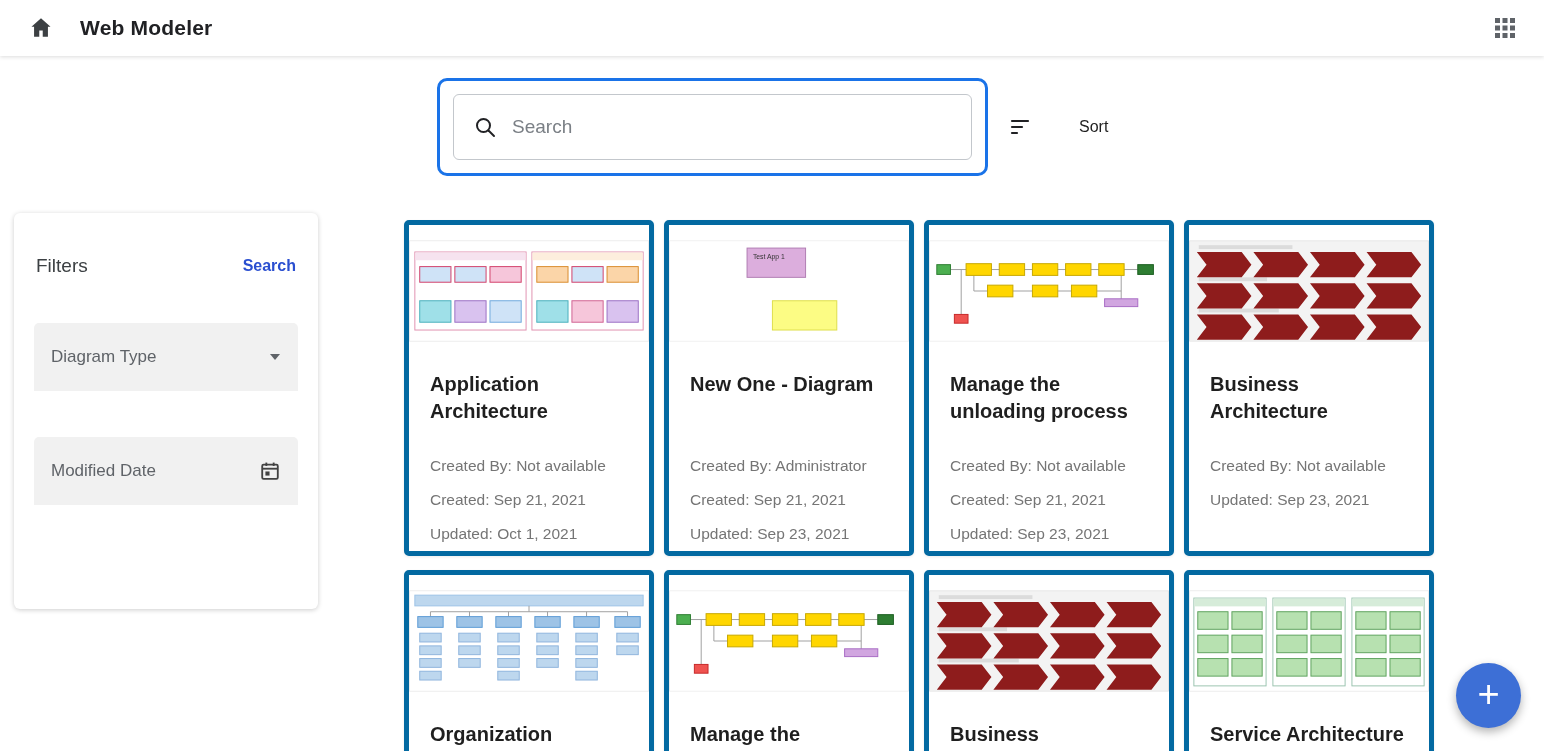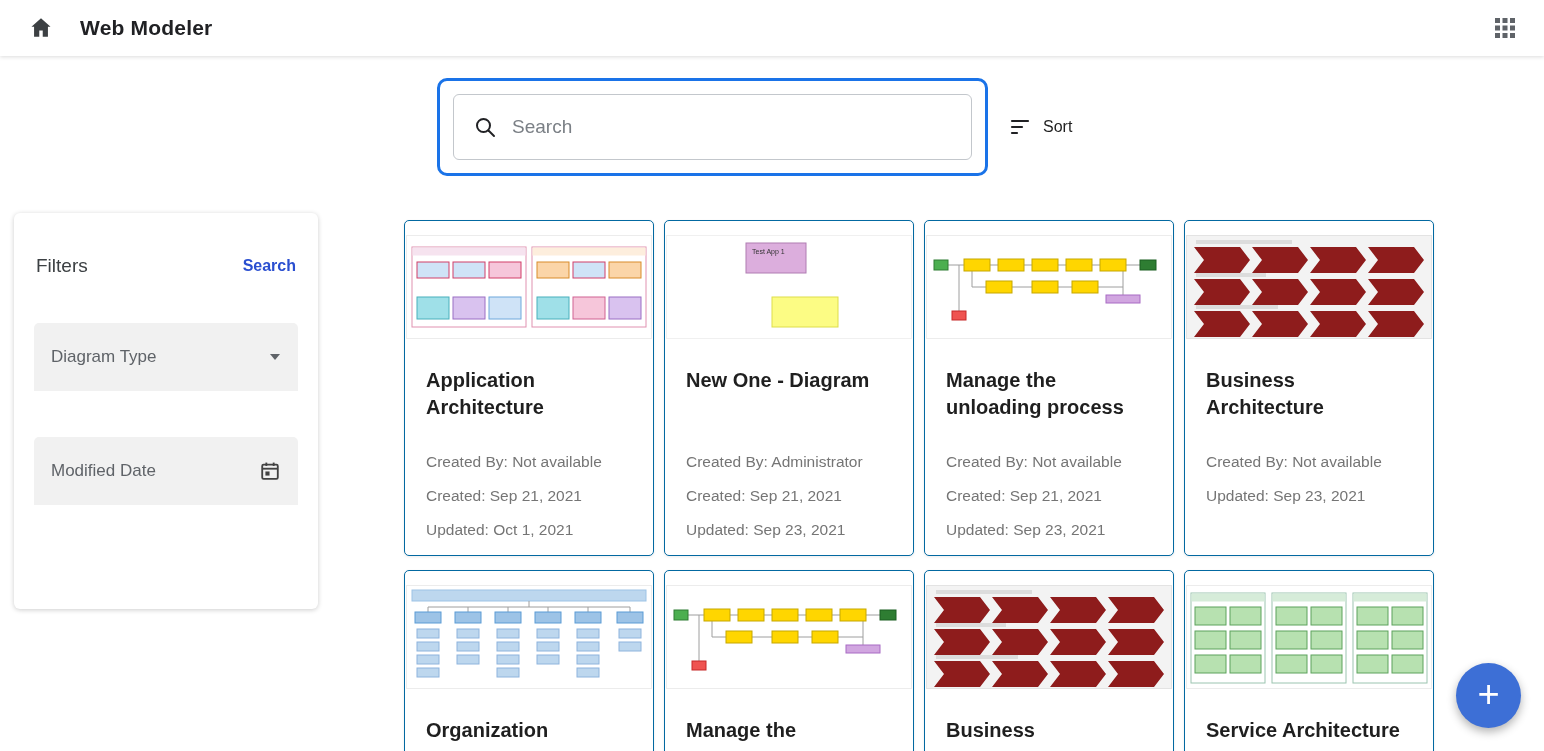--- a/index.html
+++ b/index.html
@@ -40,21 +40,21 @@
     flex: 1; border: none; outline: none; font-size: 19px;
     font-family: "Liberation Sans", sans-serif; color: #202124; background: transparent;
     height: 100%;
   }
   .search-inner input::placeholder { color: #7a7f85; }
 
   .sort-btn {
     position: absolute; left: 1010px; top: 112px; height: 30px;
     display: flex; align-items: center; gap: 11px; cursor: pointer;
   }
-  .sort-label { font-size: 16px; color: #1f1f1f; }
+  .sort-label { font-size: 16px; color: #1f1f1f; margin-left: 36px; }
 
   
   .filters-panel {
     position: absolute; left: 14px; top: 213px; width: 304px; min-height: 396px;
     background: #fff; border-radius: 6px;
     box-shadow: 0 1px 5px rgba(0,0,0,0.2);
     padding: 26px 20px 30px 20px;
   }
   .filters-head { display: flex; align-items: center; justify-content: space-between; padding: 0 2px; margin-top: 16px; }
   .filters-title { font-size: 19px; color: #3c4043; }
@@ -69,21 +69,21 @@
   .filter-label { font-size: 17px; color: #5f6368; }
 
   
   .cards-grid {
     position: absolute; left: 404px; top: 220px;
     display: grid; grid-template-columns: repeat(4, 250px);
     column-gap: 10px; row-gap: 14px;
   }
   .card {
     width: 250px; height: 336px; background: #fff;
-    border: 1px solid #0369a1; border-radius: 5px;
+    border: 5px solid #0369a1; border-radius: 5px;
     box-shadow: 0 1px 3px rgba(0,0,0,0.08);
     overflow: hidden; cursor: pointer;
   }
   .thumb {
     height: 128px; display: flex; align-items: center; justify-content: center;
     padding-top: 4px;
   }
   .card-title {
     height: 58px; margin-top: 18px; padding: 0 21px;
     font-size: 20px; font-weight: 600; color: #1f1f1f; line-height: 27px;

